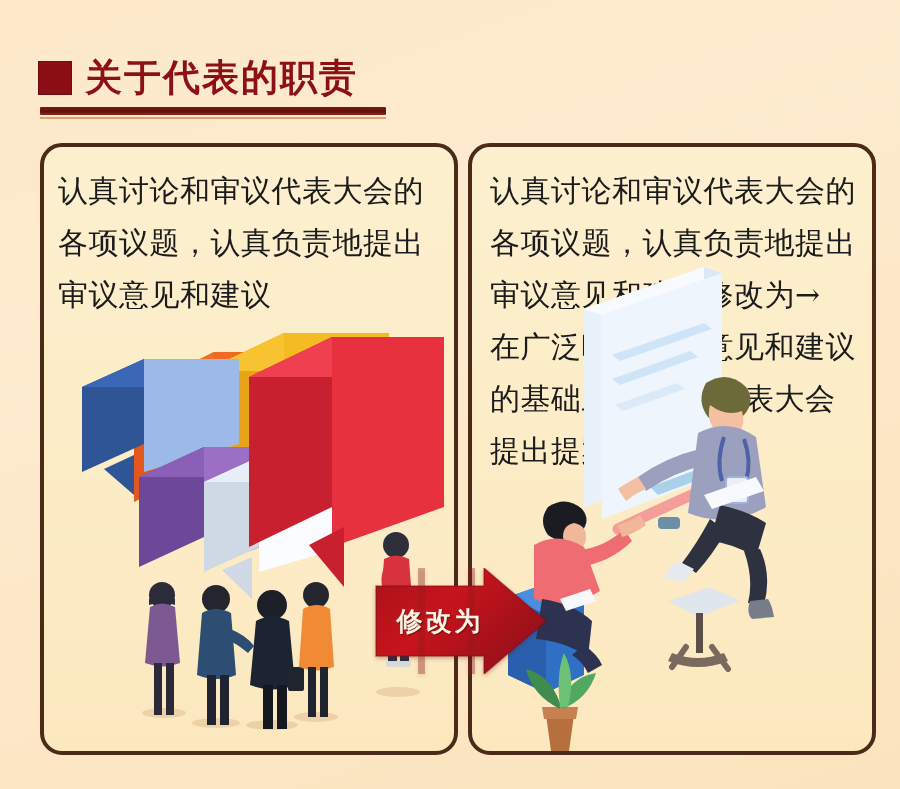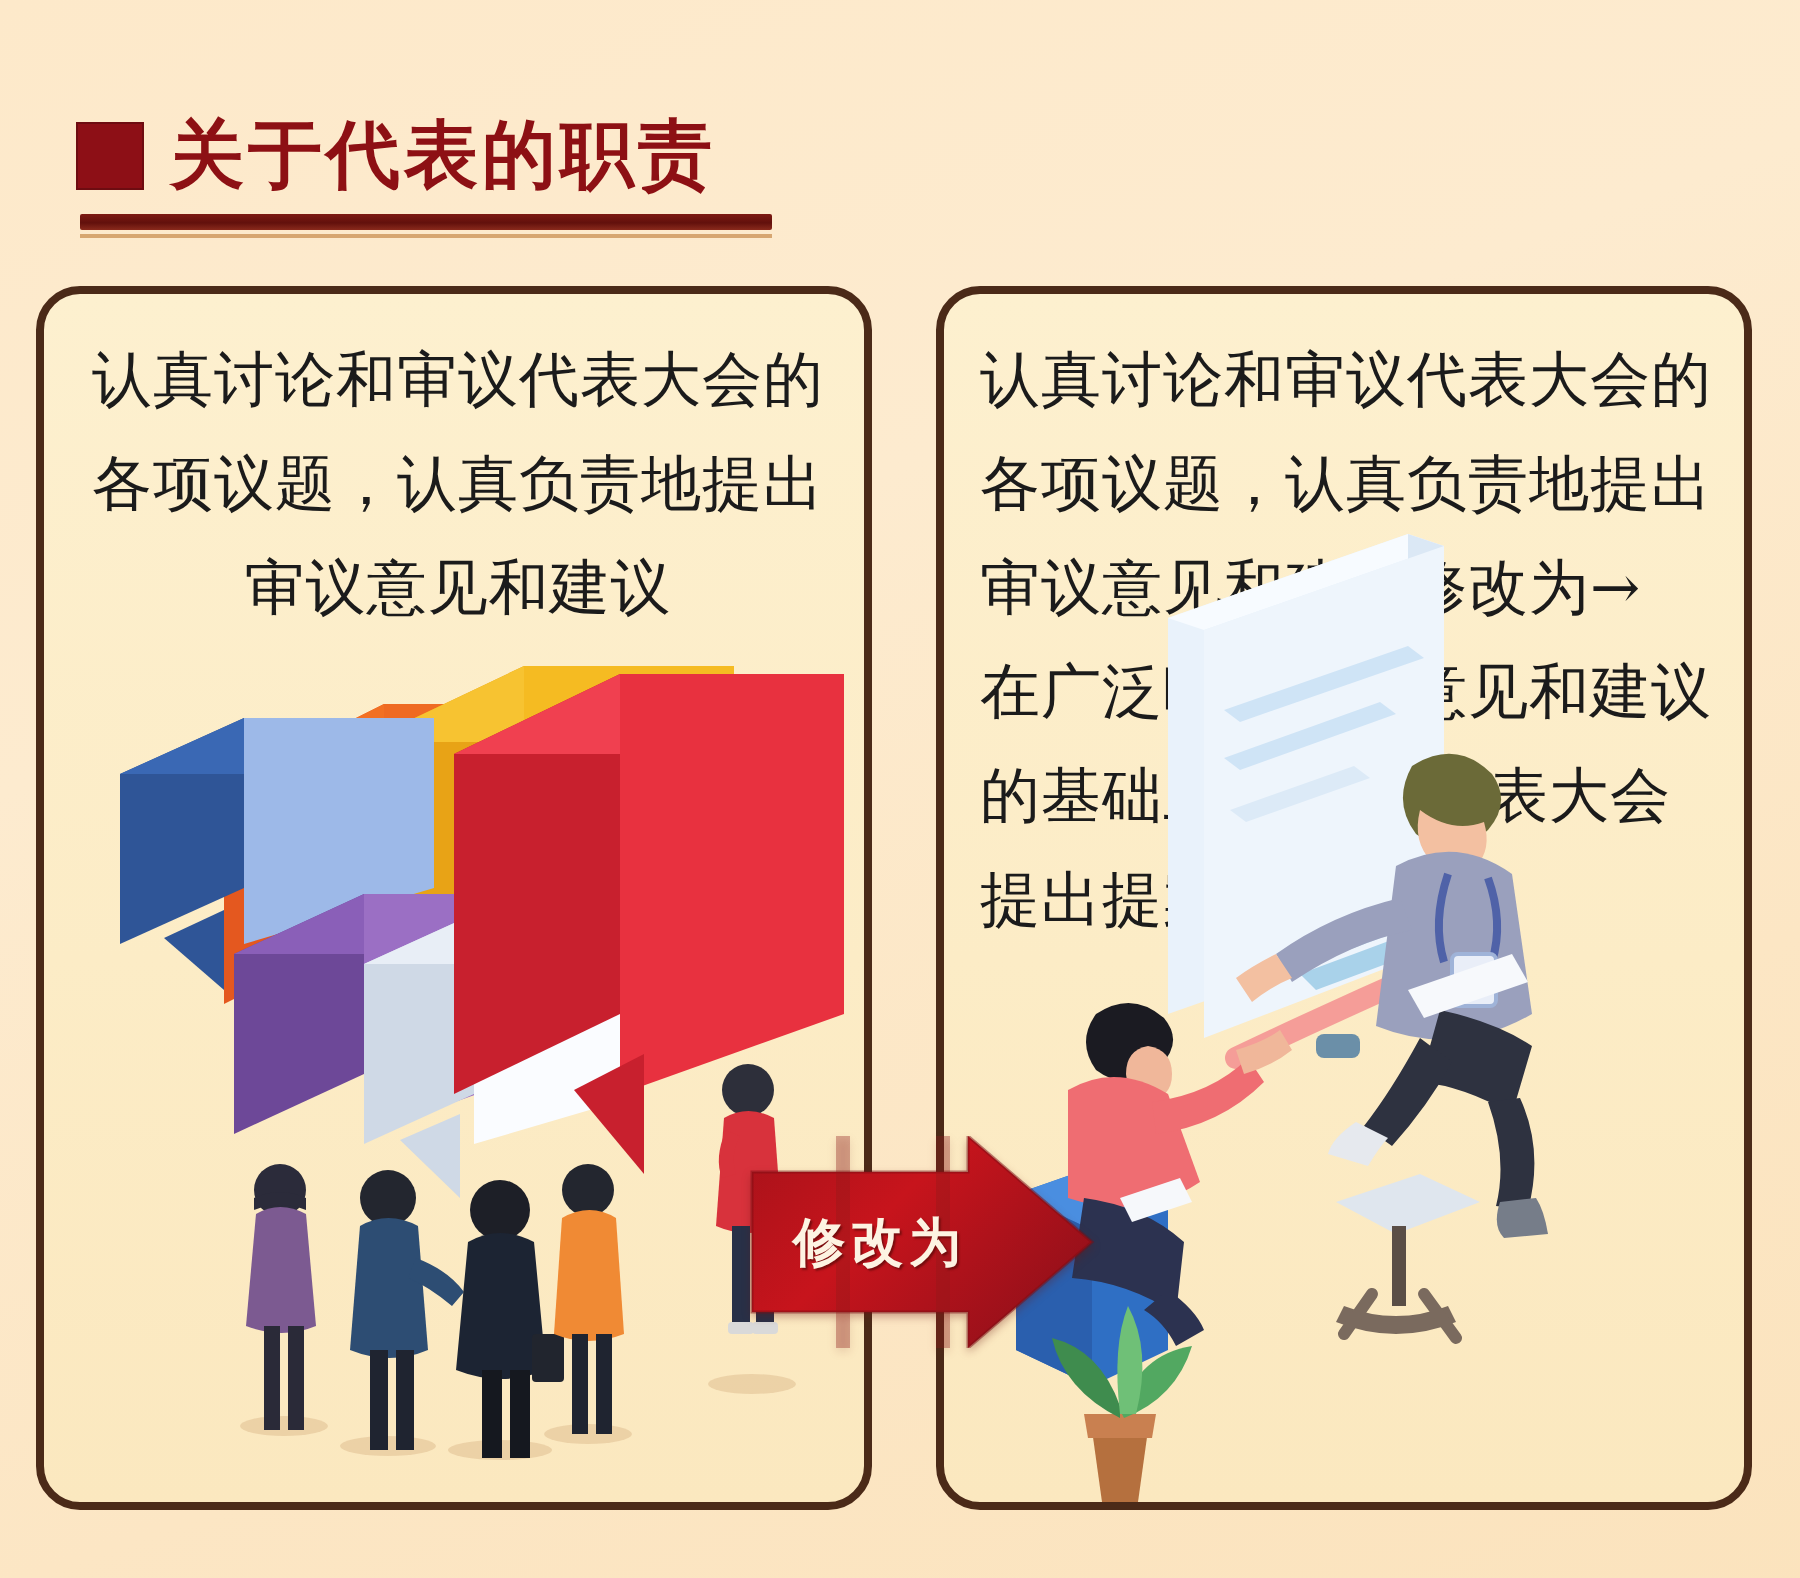--- a/index.html
+++ b/index.html
@@ -37,21 +37,21 @@
     background:#c98f52;opacity:.75;
   }
 
   
   .card{
     position:absolute;top:143px;height:612px;
     border:4px solid #4b2a18;border-radius:22px;
     background:linear-gradient(180deg,#fdf0cf 0%,#fcecc6 55%,#fbe8bf 100%);
     box-sizing:border-box;overflow:hidden;
   }
-  .card-left{left:18px;width:418px;text-align:center;}
+  .card-left{left:40px;width:418px;}
   .card-right{left:468px;width:408px;}
 
   .card-text{
     position:absolute;left:14px;top:18px;right:10px;
     font-size:30px;line-height:52px;color:#1b1b1b;
     font-family:"DejaVu Serif","Liberation Serif",serif;
     letter-spacing:.5px;white-space:pre-wrap;
   }
   .card-right .card-text{left:18px;}
 

